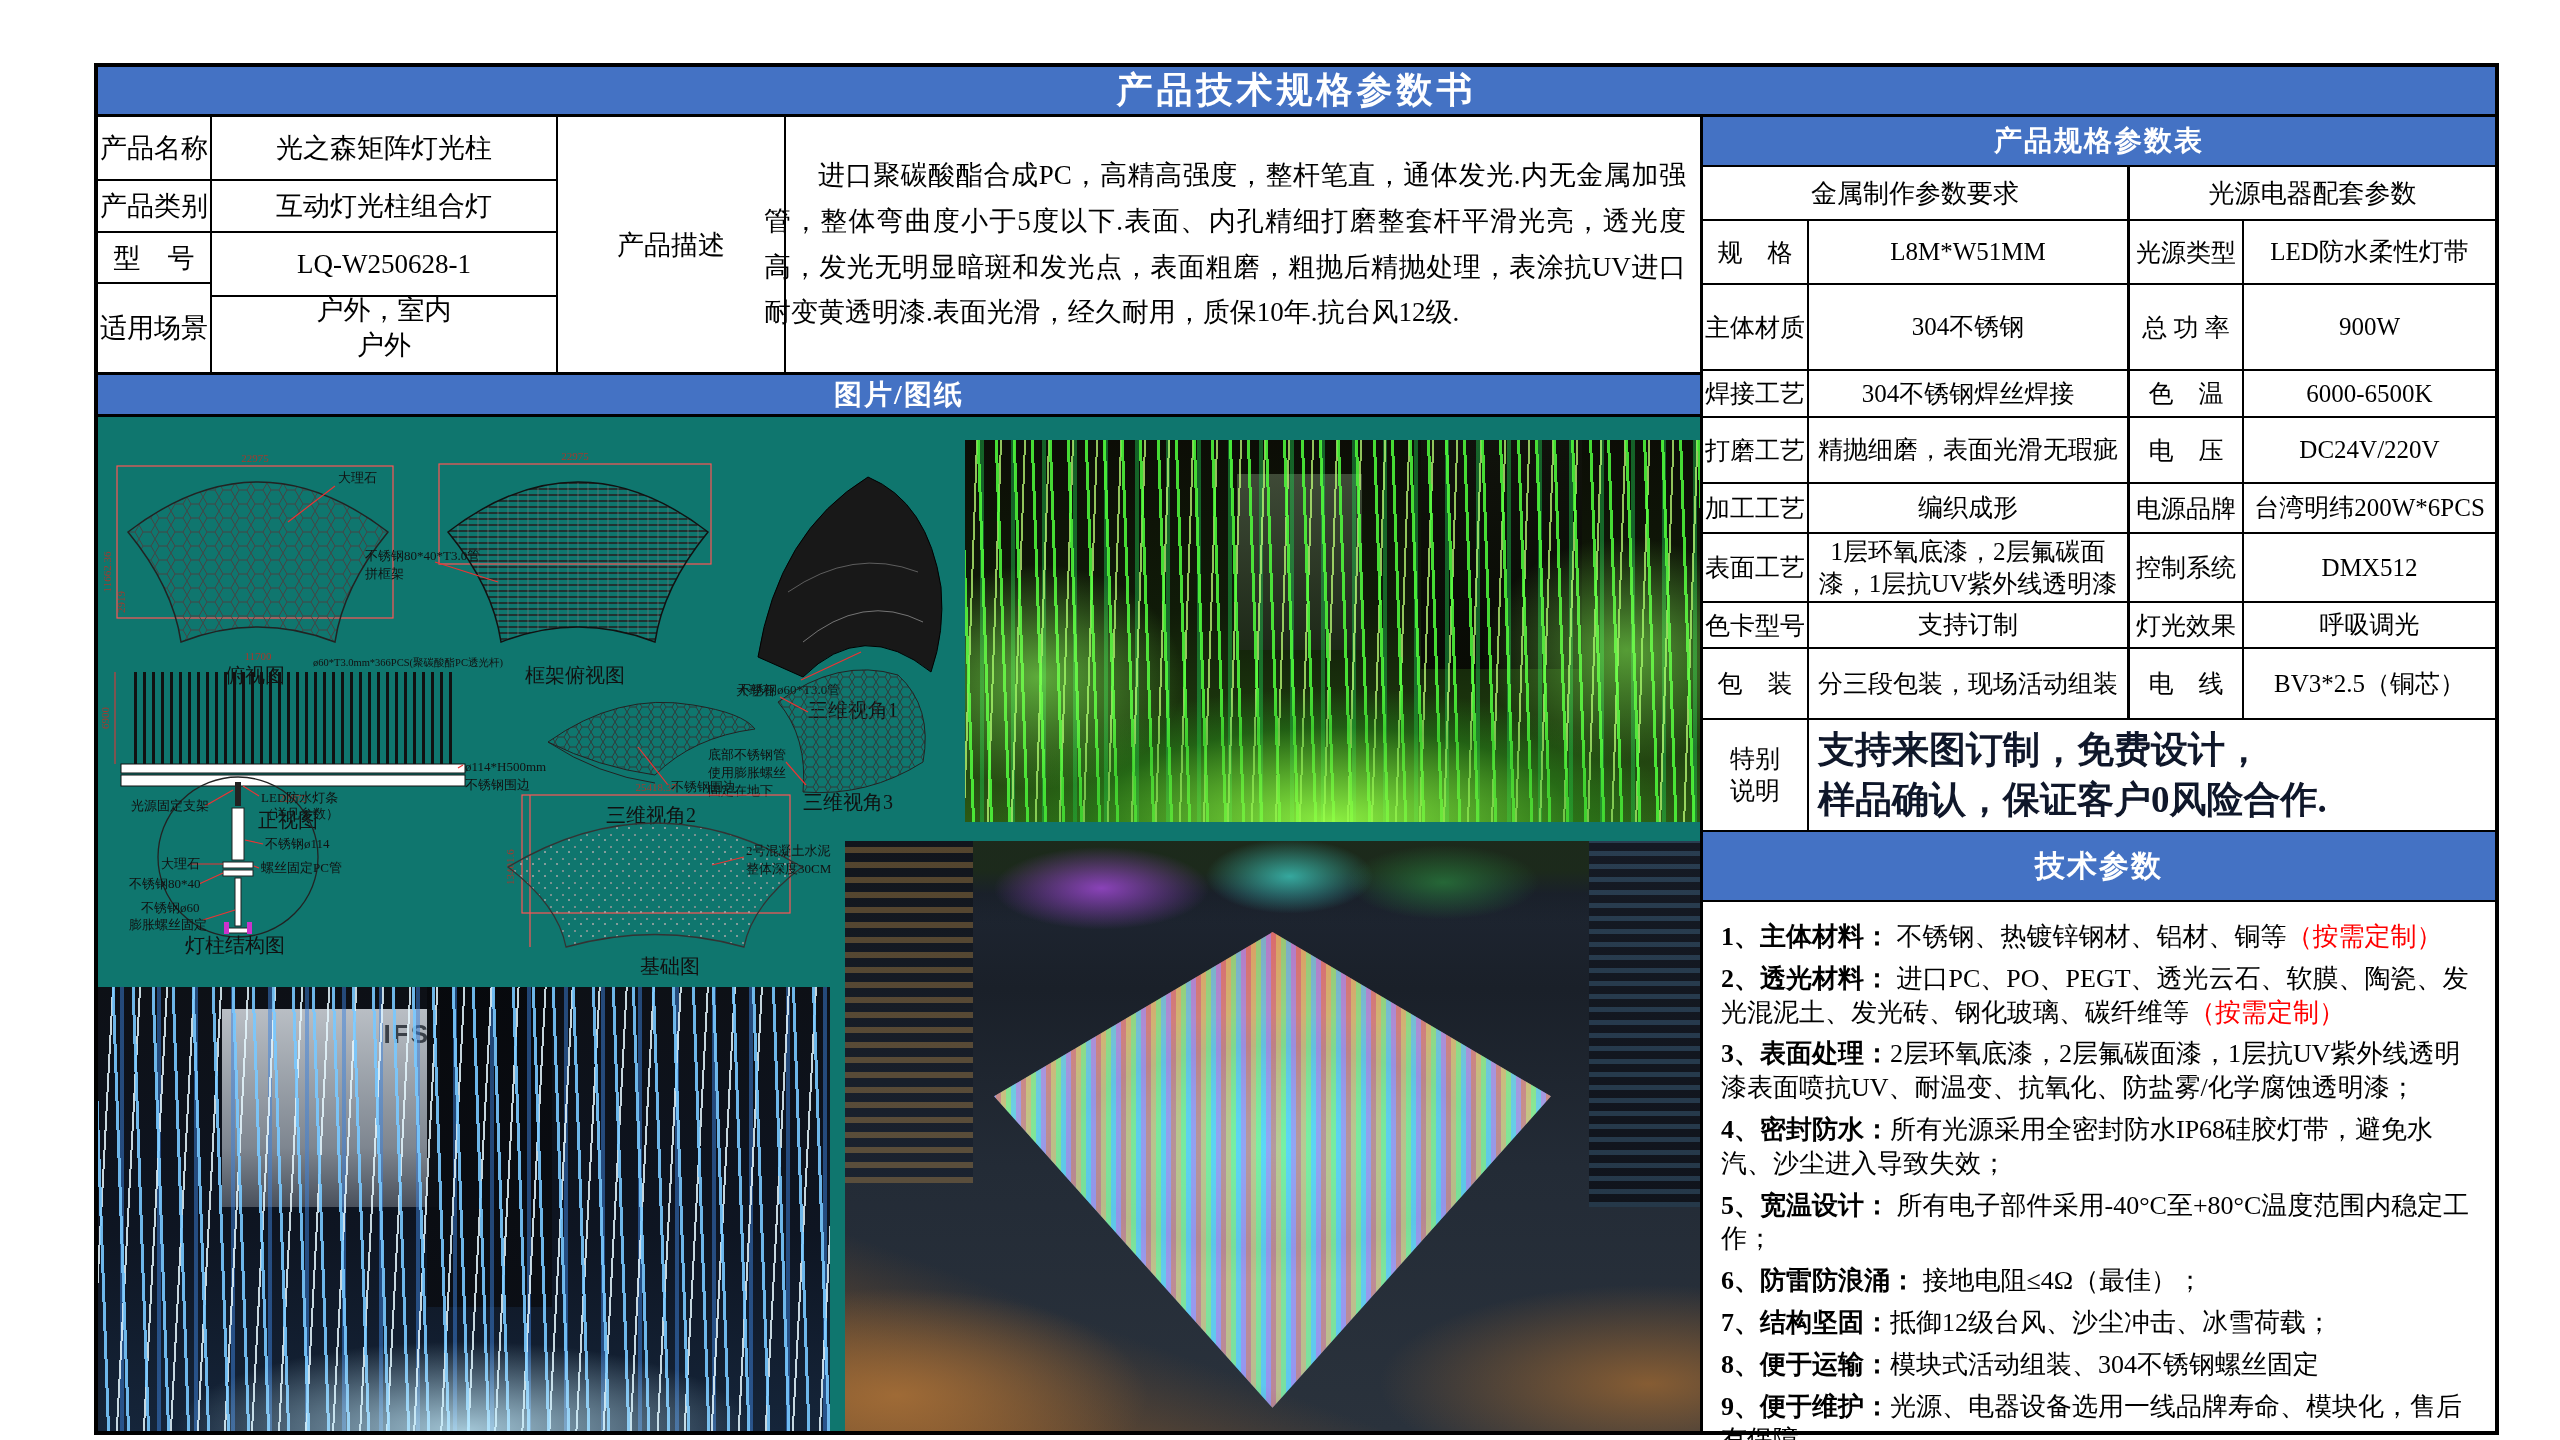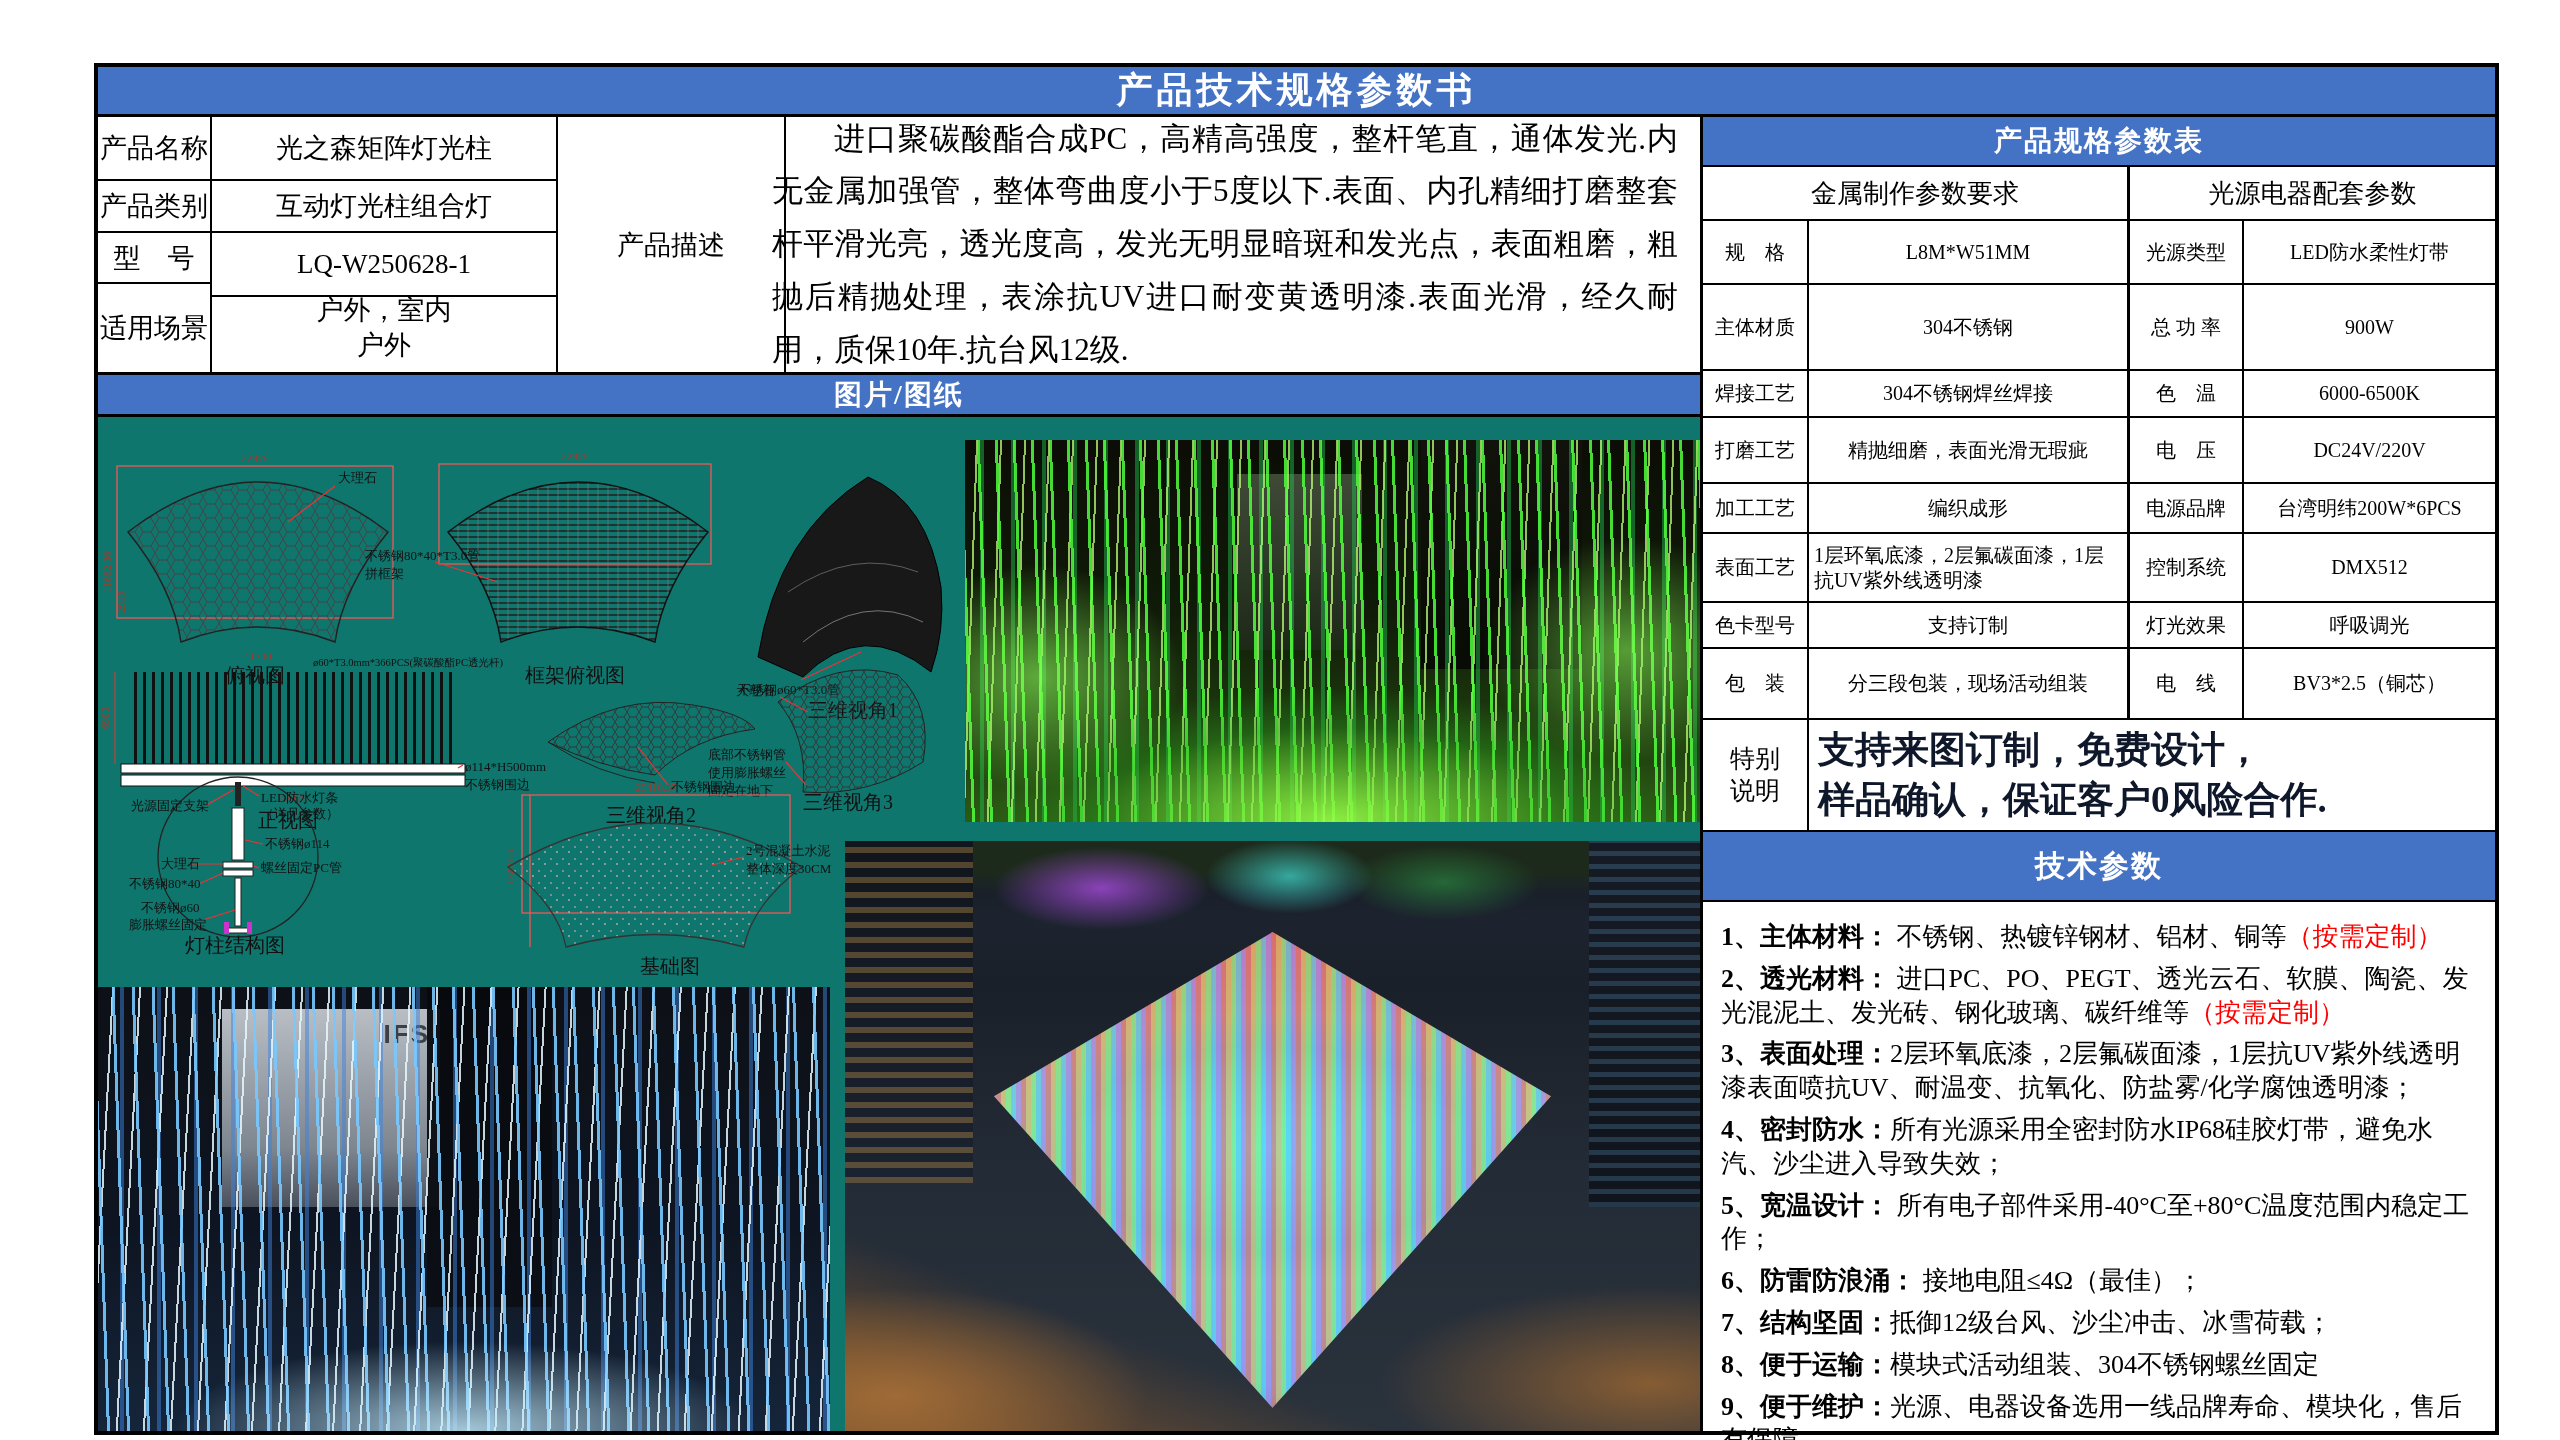--- a/index.html
+++ b/index.html
@@ -6,21 +6,21 @@
   body{width:2560px;height:1440px;background:#fff;position:relative;overflow:hidden;
        font-family:"Liberation Serif","DejaVu Serif",serif;color:#000}
   .doc{position:absolute;left:94px;top:63px;width:2405px;height:1372px;border:4px solid #000;
        box-sizing:border-box;background:#fff}
   .banner{background:#4472C4;color:#ffffff;display:flex;align-items:center;justify-content:center;font-weight:bold}
   .title-banner{position:absolute;left:0;top:0;width:100%;height:50px;font-size:36px;
        border-bottom:3px solid #000;box-sizing:border-box;letter-spacing:4px}
   .cell{position:absolute;box-sizing:border-box;display:flex;align-items:center;justify-content:center;
        text-align:center;font-size:27px}
   .br{border-right:2px solid #000}.bb{border-bottom:2px solid #000}
-  .desc-p{font-size:31px;line-height:1.7;text-align:justify;text-indent:2em;padding:0 14px;margin:8px}
+  .desc-p{font-size:27px;line-height:1.7;text-align:justify;text-indent:2em;padding:0 14px;margin:0}
   .pics-banner{position:absolute;left:0;top:305px;width:1602px;height:45px;font-size:28px;
        border-top:3px solid #000;border-bottom:3px solid #000;box-sizing:border-box;letter-spacing:2px}
   .pic-area{position:absolute;left:0;top:350px;width:1602px;height:1014px;background:#0f766e;overflow:hidden}
   .photo{position:absolute;overflow:hidden}
   .layer{position:absolute;inset:0}
   
   .photo-green{left:867px;top:23px;width:735px;height:382px;background:linear-gradient(180deg,#0c0d06 0%,#101b08 45%,#1d3a0e 75%,#2c5a14 100%)}
   .green-bldg{position:absolute;left:37%;top:9%;width:17%;height:46%;background:linear-gradient(180deg,#47543f,#1f2a1a);opacity:.85}
   .green-tower{position:absolute;left:62%;top:0;width:22%;height:60%;background:linear-gradient(180deg,#11130c,#070804);opacity:.9}
   .green-stripes{background:
@@ -63,21 +63,21 @@
      repeating-linear-gradient(90deg,transparent 0 22px,rgba(60,130,220,.5) 22px 26px,transparent 26px 37px)}
   .blue-glow{background:radial-gradient(ellipse 55% 28% at 50% 100%,rgba(200,240,255,.8),transparent 72%)}
   
   .panel{position:absolute;left:1602px;top:50px;width:795px;height:1314px;border-left:3px solid #000;
        box-sizing:border-box;display:flex;flex-direction:column}
   .sp-title{height:50px;flex:none;font-size:28px;border-bottom:2px solid #000;box-sizing:border-box;letter-spacing:2px}
   .sp-groups{height:54px;flex:none;display:flex;border-bottom:2px solid #000;box-sizing:border-box;font-size:26px}
   .sp-groups>div{display:flex;align-items:center;justify-content:center;box-sizing:border-box}
   .g-left{width:427px;border-right:3px solid #000}
   .g-right{flex:1}
-  .sp-row{display:flex;flex:none;border-bottom:2px solid #000;box-sizing:border-box;font-size:20px;}
+  .sp-row{display:flex;flex:none;border-bottom:2px solid #000;box-sizing:border-box;font-size:25px;text-align:center}
   .sp-row>div{display:flex;align-items:center;justify-content:center;box-sizing:border-box;padding:0 5px}
   .c1{width:106px;border-right:2px solid #000;white-space:pre}
   .c2{width:321px;border-right:3px solid #000;line-height:1.25}
   .c3{width:114px;border-right:2px solid #000;white-space:pre}
   .c4{flex:1;line-height:1.25}
   .sp-special{height:112px;flex:none;display:flex;border-bottom:2px solid #000;box-sizing:border-box}
   .sp-special .lab{width:106px;border-right:2px solid #000;display:flex;flex-direction:column;align-items:center;justify-content:center;font-size:25px;box-sizing:border-box;line-height:1.3}
   .sp-special .txt{flex:1;display:flex;flex-direction:column;justify-content:center;padding-left:9px;color:#0f172a;font-weight:bold;font-size:37px;line-height:1.35}
   .sp-banner2{height:70px;flex:none;font-size:30px;border-bottom:2px solid #000;box-sizing:border-box;letter-spacing:2px}
   .sp-tech{flex:1;padding:10px 12px 0 10px;font-size:26px;line-height:1.3}

